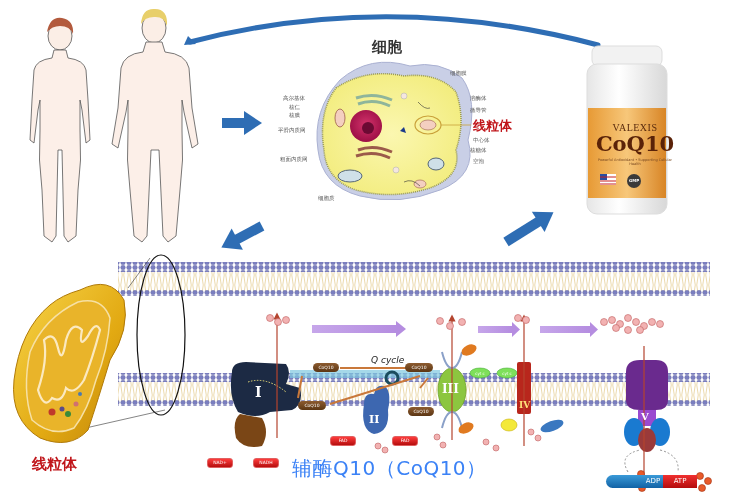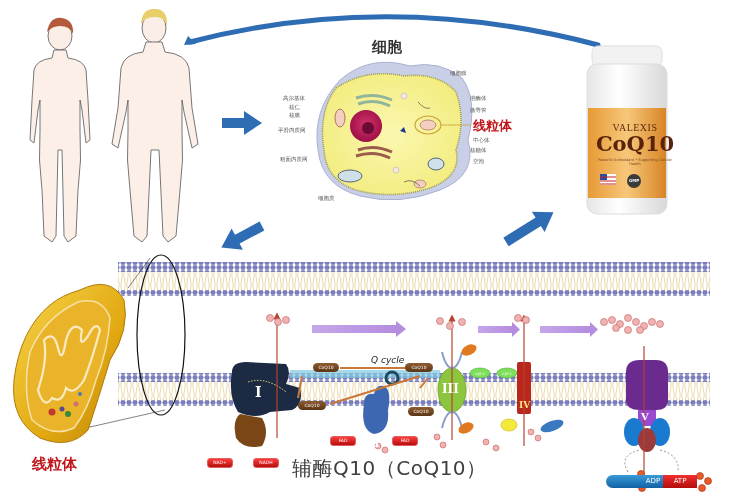--- a/index.html
+++ b/index.html
@@ -2,21 +2,21 @@
 <html><head>
 <meta charset="utf-8">
 <style>
   html, body { margin:0; padding:0; background:#ffffff; }
   body { width:730px; height:504px; position:relative; overflow:hidden; font-family:"DejaVu Sans", sans-serif; }
   svg { position:absolute; left:0; top:0; }
   .cell-title { position:absolute; left:372px; top:38px; font-size:15px; color:#333; font-family:"DejaVu Sans", sans-serif;font-weight:bold; }
   .cell-label { position:absolute; font-size:5.5px; color:#555; white-space:nowrap; }
   .mito-cell-label { position:absolute; left:473px; top:117px; font-size:13px; font-weight:bold; color:#c0161b; font-family:"DejaVu Serif", serif; }
   .mito-label { position:absolute; left:32px; top:455px; font-size:15px; font-weight:bold; color:#c0161b; }
-  .coq-title { position:absolute; left:292px; top:455px; font-size:20px; color:#404040; white-space:nowrap; letter-spacing:0.5px; }
+  .coq-title { position:absolute; left:292px; top:455px; font-size:20px; color:#3b82f6; white-space:nowrap; letter-spacing:0.5px; }
   .qcycle { position:absolute; left:371px; top:355px; font-size:9px; color:#222;font-style:italic; }
   .tag { position:absolute; height:8px; border-radius:3px; font-size:4.5px; color:#fff; text-align:center; line-height:8px; background:linear-gradient(#ff3b3b,#b50e0e); border:1px solid #e06060; }
   .pill { position:absolute; height:9px; border-radius:5px; font-size:4.5px; color:#fff; line-height:9px; text-align:center; background:linear-gradient(#8d5b2f,#5b3614); }
   .roman { position:absolute; font-family:"DejaVu Serif", serif; color:#fff; font-weight:bold; }
   .adp { position:absolute; left:606px; top:475px; width:34px; height:13px; border-radius:7px; background:linear-gradient(#3a9ad8,#1262a5); color:#fff; font-size:7px; line-height:13px; text-align:center;padding-left:30px; }
   .atp { position:absolute; left:663px; top:475px; width:34px; height:13px; border-radius:0; background:linear-gradient(#f03030,#b40c0c); color:#fff; font-size:7px; line-height:13px; text-align:center; }
   .bottle-brand { position:absolute; left:600px; top:122px; width:70px; text-align:center; font-family:Liberation Serif, serif; font-size:10px; color:#5a2b0e; letter-spacing:0.5px; }
   .bottle-product { position:absolute; left:590px; top:131px; width:90px; text-align:center; font-family:"DejaVu Serif", serif; font-size:21px; font-weight:bold; color:#5a2208; }
   .bottle-fine { position:absolute; left:596px; top:158px; width:78px; text-align:center; font-size:3.5px; color:#7a4a22; }
   .gmp { position:absolute; left:627px; top:174px; width:14px; height:14px; border-radius:50%; background:#3a3a3a; color:#fff; font-size:4px; line-height:14px; text-align:center; font-weight:bold; }
@@ -279,21 +279,21 @@
 <div class="mito-label">线粒体</div>
 
 <div class="qcycle">Q cycle</div>
 
 <div class="pill" style="left:313px;top:363px;width:26px;">CoQ10</div>
 <div class="pill" style="left:298px;top:401px;width:28px;">CoQ10</div>
 <div class="pill" style="left:405px;top:363px;width:28px;">CoQ10</div>
 <div class="pill" style="left:408px;top:407px;width:26px;">CoQ10</div>
 
 <div class="roman" style="left:255px;top:384px;font-size:14px;">I</div>
-<div class="roman" style="left:369px;top:413px;font-size:11px;margin-top:24px;">II</div>
+<div class="roman" style="left:369px;top:413px;font-size:11px;">II</div>
 <div class="roman" style="left:442px;top:382px;font-size:12px;">III</div>
 <div class="roman" style="left:519px;top:380px;font-size:9px;color:#ffe37a;margin-top:20px;">IV</div>
 <div class="roman" style="left:641px;top:411px;font-size:10px;">V</div>
 
 <div class="small-lbl" style="left:470px;top:371px;width:20px;">cyt c</div>
 <div class="small-lbl" style="left:497px;top:371px;width:20px;">cyt c</div>
 
 <div class="tag" style="left:207px;top:458px;width:24px;">NAD+</div>
 <div class="tag" style="left:253px;top:458px;width:24px;">NADH</div>
 <div class="tag" style="left:330px;top:436px;width:24px;">FAD</div>

